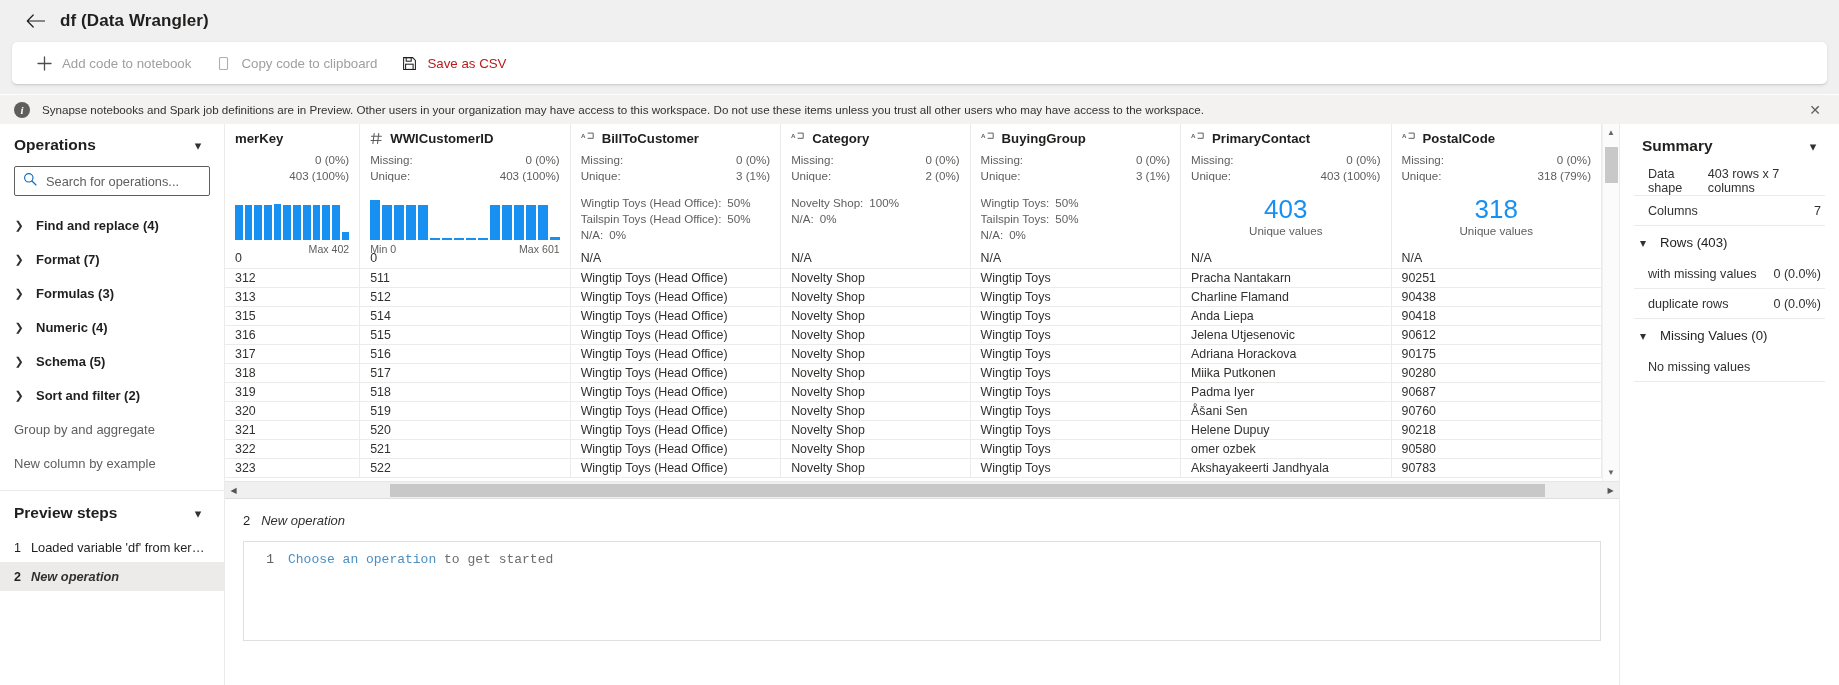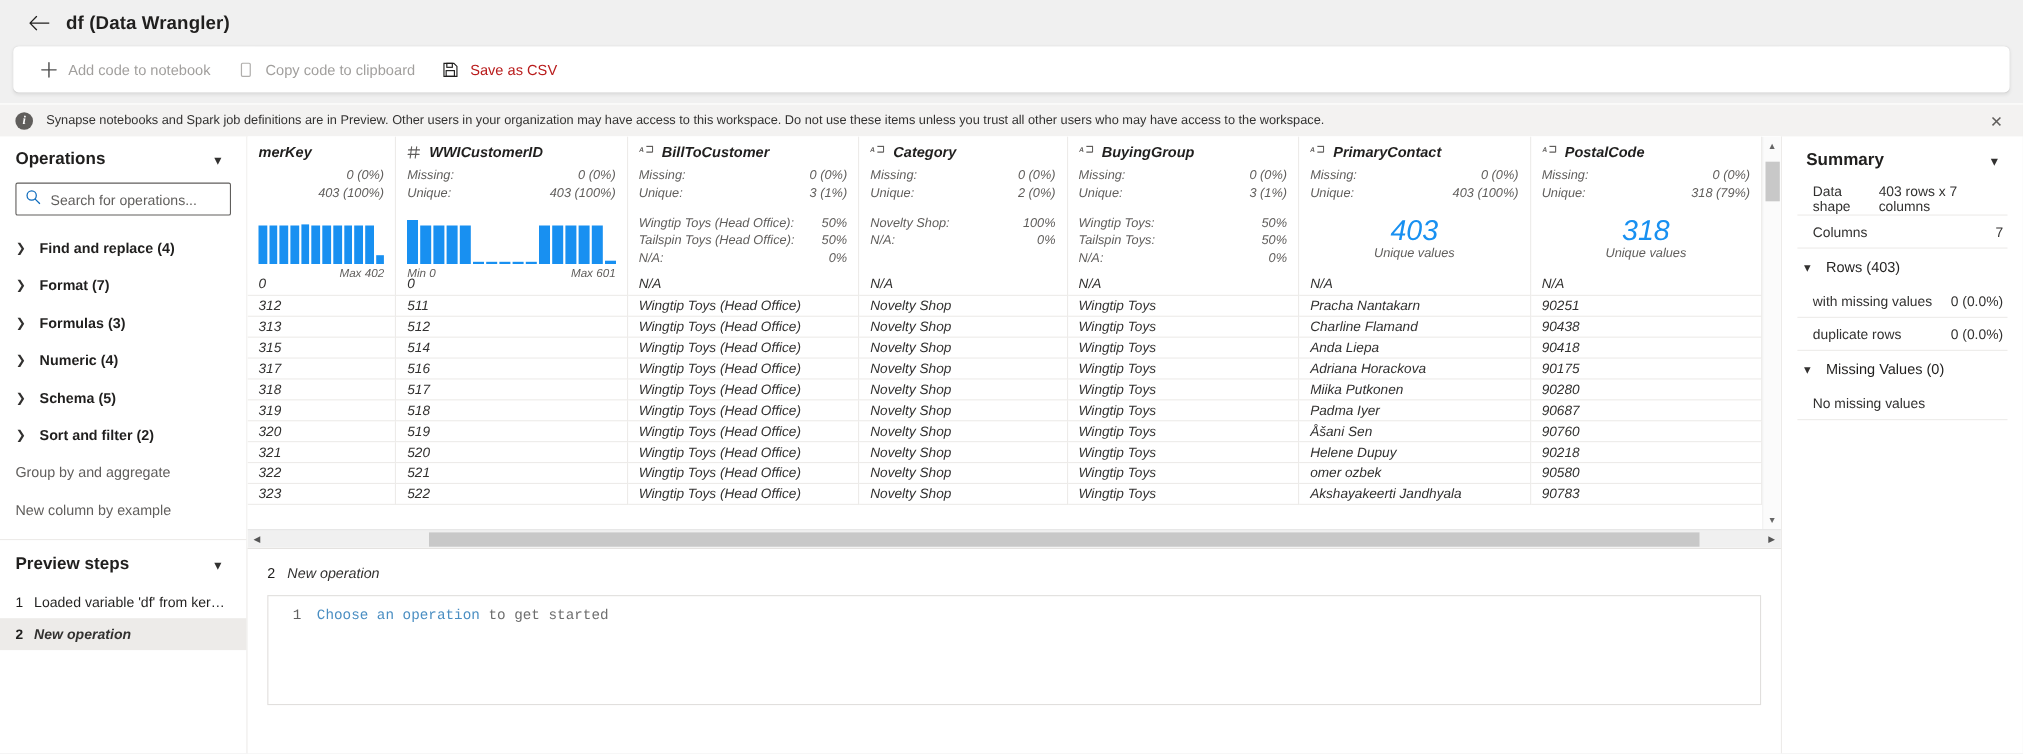--- a/index.html
+++ b/index.html
@@ -124,21 +124,21 @@
   .step-row.active .step-label { font-style: italic; color: #323130; }
 
   
   .center { flex: 1; display: flex; flex-direction: column; min-width: 0; background: #fff; }
   .grid-region {
     height: 375px; background: #fff; position: relative;
     display: flex; flex-direction: column; border-bottom: 1px solid #e1dfdd;
     overflow: hidden;
   }
   .grid-scroll-x { flex: 1; display: flex; min-width: 0; overflow: hidden; }
-  .grid-inner { flex: 1; min-width: 0; overflow: hidden; font-style: italic; }
+  .grid-inner { flex: 1; min-width: 0; overflow: hidden; }
 
   table.grid { border-collapse: collapse; table-layout: fixed; width: 100%; }
   table.grid th, table.grid td {
     border-right: 1px solid #edebe9;
     font-weight: 400; text-align: left; vertical-align: top;
   }
   .colhead { padding: 7px 10px 0 10px; height: 125px; background: #fff; }
   .ch-title {
     display: flex; align-items: center; gap: 7px;
     font-size: 13.2px; font-weight: 600; color: #201f1e; white-space: nowrap;
@@ -149,21 +149,21 @@
   .stat-line { display: flex; justify-content: space-between; line-height: 16px; }
   .stat-line .v { color: #605e5c; }
   .viz { margin-top: 12px; height: 52px; position: relative; }
   .hist { display: flex; align-items: flex-end; gap: 2px; height: 44px; }
   .hbar { background: #1890f1; flex: 1; }
   .axis {
     display: flex; justify-content: space-between;
     font-size: 10.6px; color: #605e5c; margin-top: 3px;
   }
   .cat-list { margin-top: 11px; font-size: 11.6px; color: #605e5c; }
-  .cat-line { display: flex; justify-content: space-between; line-height: 16px; white-space: nowrap; }
+  .cat-line { display: flex; line-height: 16px; white-space: nowrap; }
   .cat-line .nm { overflow: hidden; text-overflow: ellipsis; padding-right: 6px; }
   .uniq-box { margin-top: 10px; text-align: center; }
   .uniq-num { color: #1890f1; font-size: 26px; font-weight: 400; line-height: 30px; }
   .uniq-cap { color: #605e5c; font-size: 11.6px; }
 
   table.grid td {
     height: 19px; padding: 2px 10px; font-size: 12.4px; color: #323130;
     border-bottom: 1px solid #edebe9; white-space: nowrap; overflow: hidden;
     text-overflow: ellipsis;
   }
@@ -637,20 +637,29 @@
                 <tr>
                   <td class="num">315</td>
                   <td class="num">514</td>
                   <td>Wingtip Toys (Head Office)</td>
                   <td>Novelty Shop</td>
                   <td>Wingtip Toys</td>
                   <td>Anda Liepa</td>
                   <td>90418</td>
                 </tr>
                 <tr>
+                  <td class="num">316</td>
+                  <td class="num">515</td>
+                  <td>Wingtip Toys (Head Office)</td>
+                  <td>Novelty Shop</td>
+                  <td>Wingtip Toys</td>
+                  <td>Jelena Utjesenovic</td>
+                  <td>90612</td>
+                </tr>
+                <tr>
                   <td class="num">317</td>
                   <td class="num">516</td>
                   <td>Wingtip Toys (Head Office)</td>
                   <td>Novelty Shop</td>
                   <td>Wingtip Toys</td>
                   <td>Adriana Horackova</td>
                   <td>90175</td>
                 </tr>
                 <tr>
                   <td class="num">318</td>

